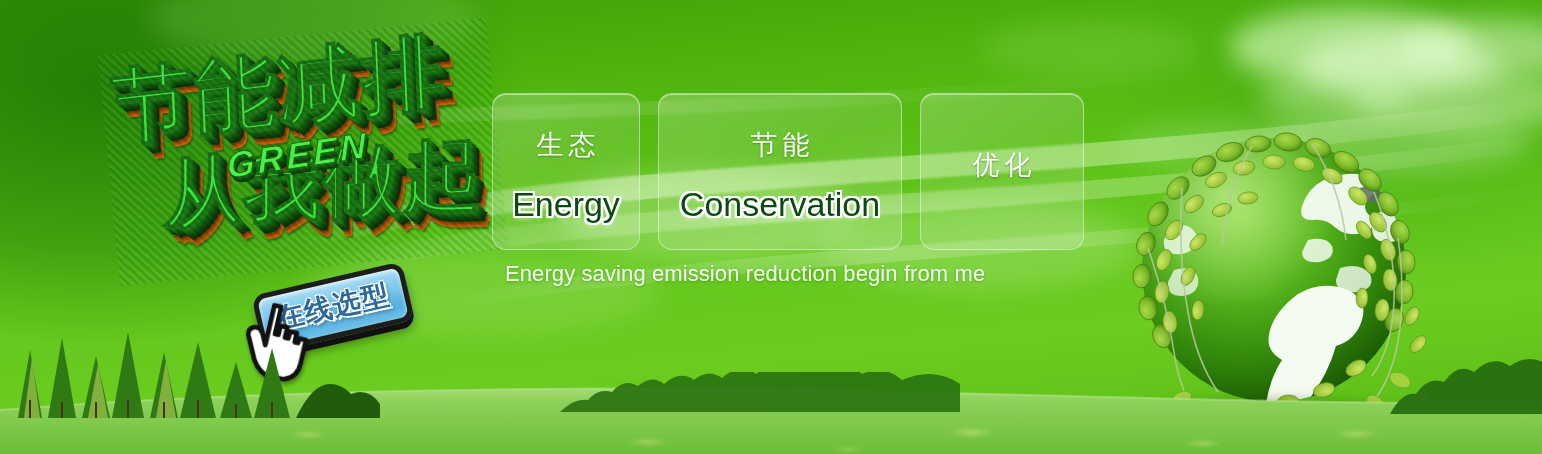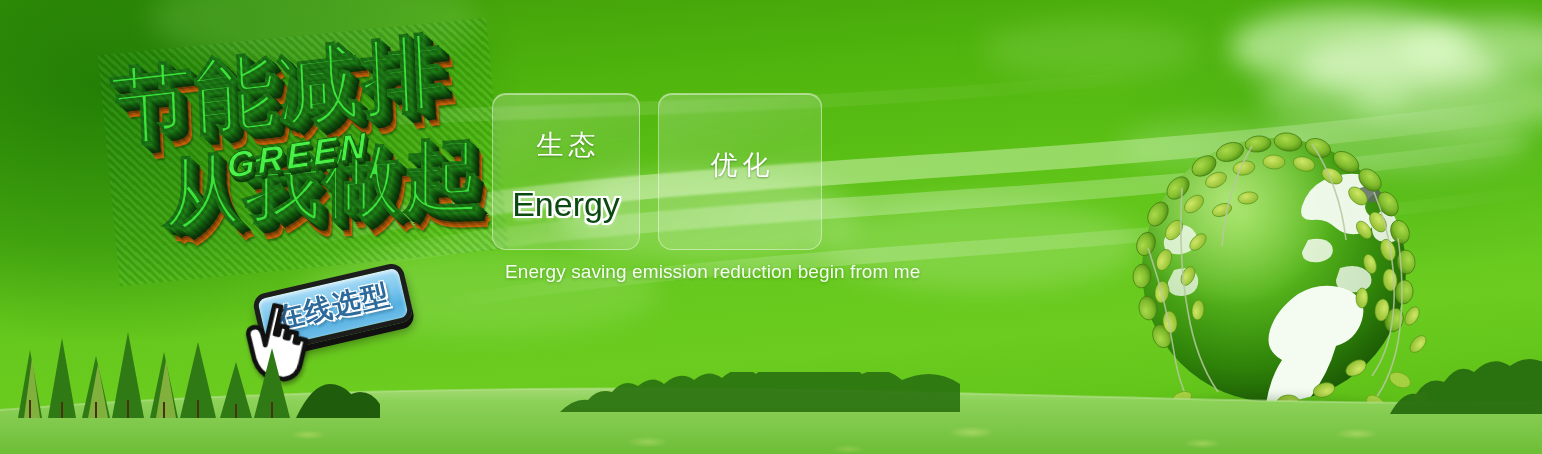--- a/index.html
+++ b/index.html
@@ -202,21 +202,21 @@
     text-shadow:
       -2px -2px 0 #fff, 2px -2px 0 #fff, -2px 2px 0 #fff, 2px 2px 0 #fff,
       -2px 0 0 #fff, 2px 0 0 #fff, 0 -2px 0 #fff, 0 2px 0 #fff,
       0 3px 4px rgba(255,255,255,0.55);
   }
 
   
   .subtitle {
     position: absolute;
     left: 505px; top: 261px;
-    font-size: 19px;
+    font-size: 22px;
     color: #f4fff0;
     letter-spacing: 0.1px;
     text-shadow: 0 1px 3px rgba(25,80,10,0.35);
     white-space: nowrap;
   }
 
   
   .globe-wrap {
     position: absolute;
     left: 1112px; top: 118px;
@@ -290,20 +290,24 @@
   </div>
   <svg class="cursor-hand" style="position:absolute;left:240px;top:300px;" viewBox="0 0 64 72">
     <path d="M22 6 L28 6 L28 30 L31 30 L31 22 L37 22 L37 31 L40 31 L40 25 L46 25 L46 33 L49 33 L49 29 L55 29 L55 50
              Q55 62 44 66 L28 66 Q18 62 13 50 L6 36 Q4 30 10 28 Q15 27 18 33 L22 41 Z" fill="#ffffff" stroke="#111111" stroke-width="4" stroke-linejoin="round"></path>
   </svg>
 
   <div class="cards">
     <div class="card c-ecology">
       <div class="card-cn">生态</div>
       <div class="card-en">Energy</div>
+    </div>
+    <div class="card c-conservation">
+      <div class="card-cn">节能</div>
+      <div class="card-en">Conservation</div>
     </div>
     <div class="card c-optimization">
       <div class="card-cn">优化</div>
     </div>
   </div>
 
   <div class="subtitle">Energy saving emission reduction begin from me</div>
 
   <div class="globe-wrap">
     <svg viewBox="0 0 320 312" width="320" height="312">

